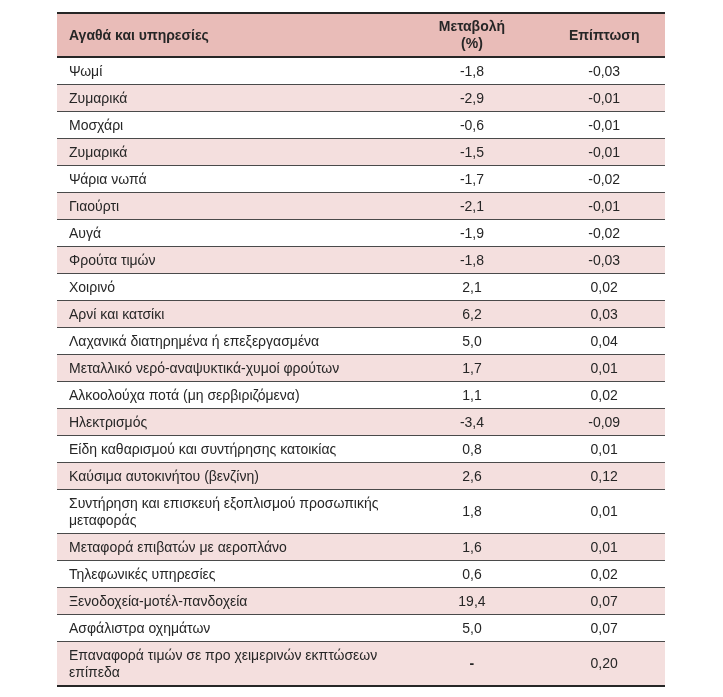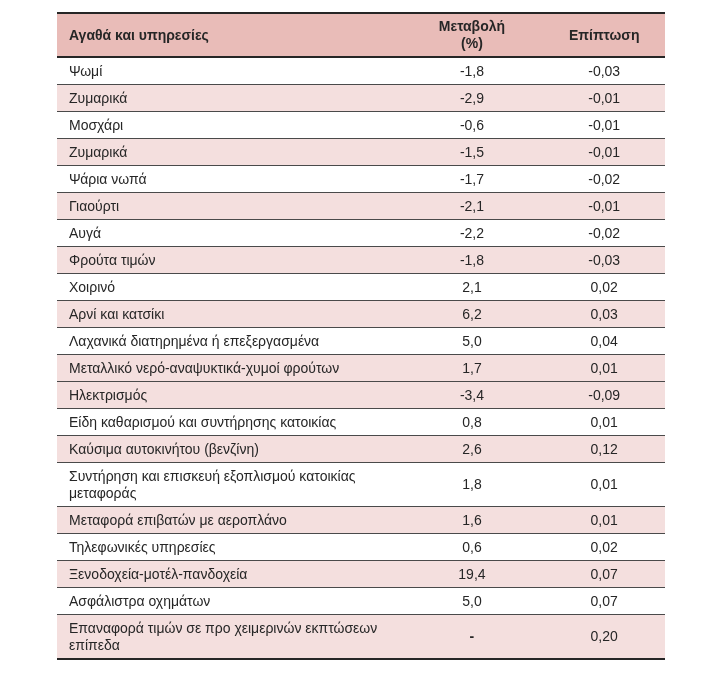--- a/index.html
+++ b/index.html
@@ -109,21 +109,21 @@
           <td class="num">-1,7</td>
           <td class="num">-0,02</td>
         </tr>
         <tr class="band">
           <td class="label"><span class="label-text">Γιαούρτι</span></td>
           <td class="num">-2,1</td>
           <td class="num">-0,01</td>
         </tr>
         <tr class="plain">
           <td class="label"><span class="label-text">Αυγά</span></td>
-          <td class="num">-2,2</td>
+          <td class="num">-1,9</td>
           <td class="num">-0,02</td>
         </tr>
         <tr class="band">
           <td class="label"><span class="label-text">Φρούτα τιμών</span></td>
           <td class="num">-1,8</td>
           <td class="num">-0,03</td>
         </tr>
         <tr class="plain">
           <td class="label"><span class="label-text">Χοιρινό</span></td>
           <td class="num">2,1</td>
@@ -137,37 +137,42 @@
         <tr class="plain">
           <td class="label"><span class="label-text">Λαχανικά διατηρημένα ή επεξεργασμένα</span></td>
           <td class="num">5,0</td>
           <td class="num">0,04</td>
         </tr>
         <tr class="band">
           <td class="label"><span class="label-text">Μεταλλικό νερό-αναψυκτικά-χυμοί φρούτων</span></td>
           <td class="num">1,7</td>
           <td class="num">0,01</td>
         </tr>
+        <tr class="plain">
+          <td class="label"><span class="label-text">Αλκοολούχα ποτά (μη σερβιριζόμενα)</span></td>
+          <td class="num">1,1</td>
+          <td class="num">0,02</td>
+        </tr>
         <tr class="band">
           <td class="label"><span class="label-text">Ηλεκτρισμός</span></td>
           <td class="num">-3,4</td>
           <td class="num">-0,09</td>
         </tr>
         <tr class="plain">
           <td class="label"><span class="label-text">Είδη καθαρισμού και συντήρησης κατοικίας</span></td>
           <td class="num">0,8</td>
           <td class="num">0,01</td>
         </tr>
         <tr class="band">
           <td class="label"><span class="label-text">Καύσιμα αυτοκινήτου (βενζίνη)</span></td>
           <td class="num">2,6</td>
           <td class="num">0,12</td>
         </tr>
         <tr class="plain">
-          <td class="label"><span class="label-text">Συντήρηση και επισκευή εξοπλισμού κατοικίας μεταφοράς</span></td>
+          <td class="label"><span class="label-text">Συντήρηση και επισκευή εξοπλισμού προσωπικής μεταφοράς</span></td>
           <td class="num">1,8</td>
           <td class="num">0,01</td>
         </tr>
         <tr class="band">
           <td class="label"><span class="label-text">Μεταφορά επιβατών με αεροπλάνο</span></td>
           <td class="num">1,6</td>
           <td class="num">0,01</td>
         </tr>
         <tr class="plain">
           <td class="label"><span class="label-text">Τηλεφωνικές υπηρεσίες</span></td>

